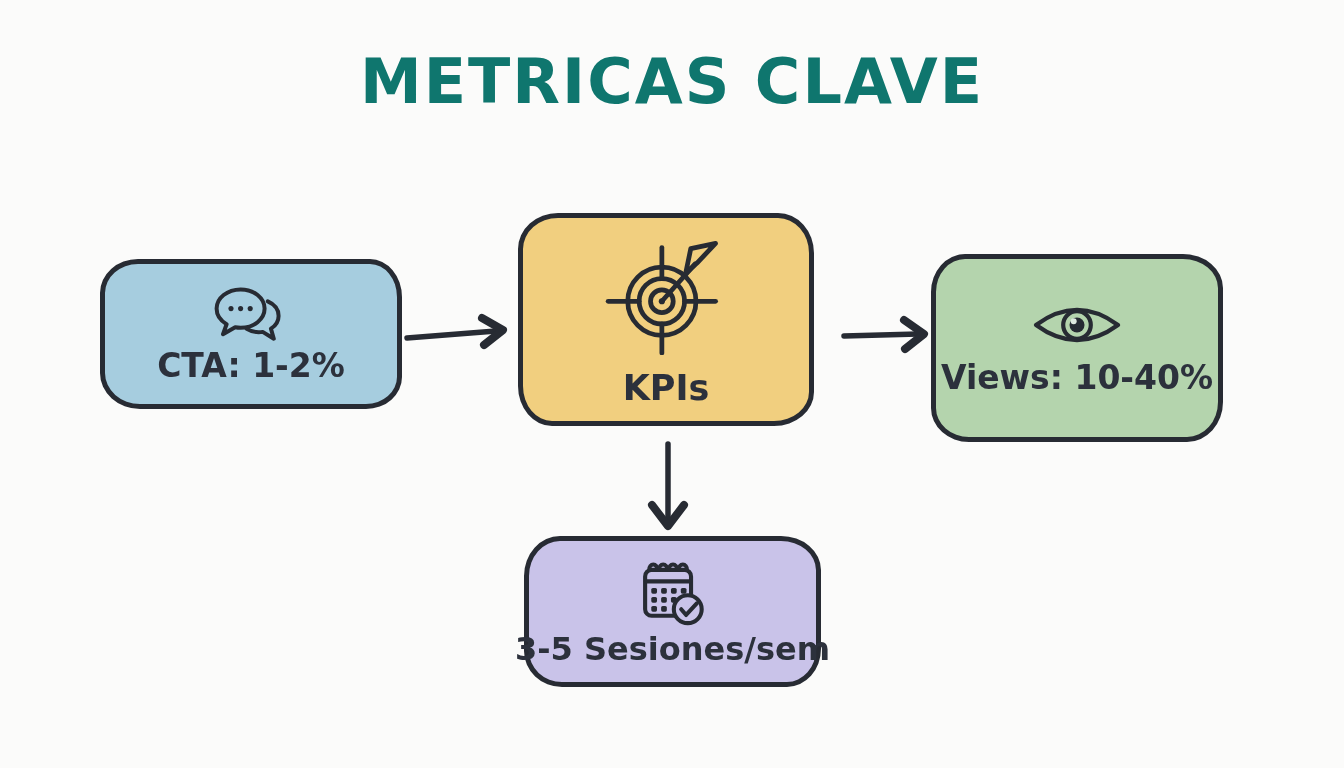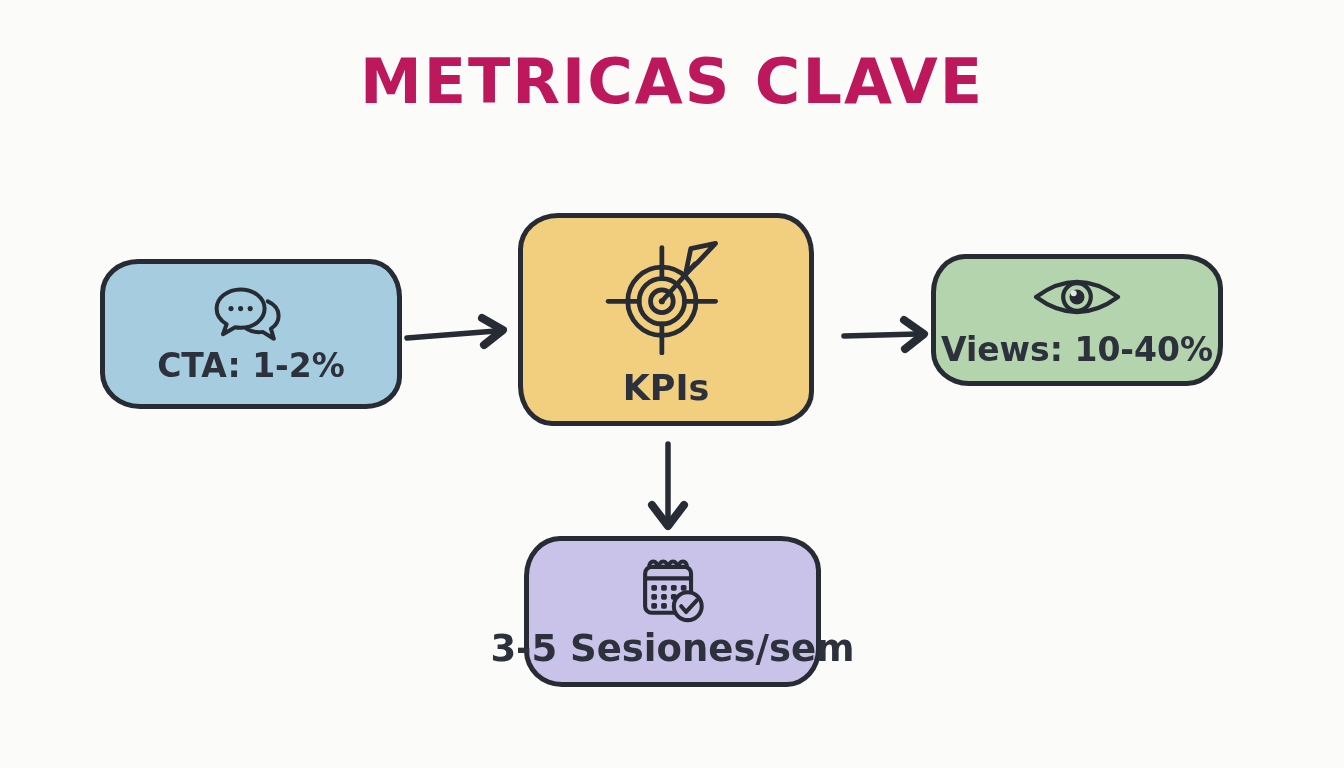--- a/index.html
+++ b/index.html
@@ -39,44 +39,44 @@
   .node-cta .label { font-size: 33px; }
 
   .node-kpis {
     left: 518px; top: 213px; width: 296px; height: 213px;
     border-radius: 40px 36px 40px 34px / 36px 40px 34px 40px;
     gap: 4px;
   }
   .node-kpis .label { font-size: 35px; margin-top: 9px; }
 
   .node-views {
-    left: 931px; top: 254px; width: 292px; height: 132px;
+    left: 931px; top: 254px; width: 292px; height: 188px;
     border-radius: 34px 40px 36px 38px / 38px 34px 40px 34px;
     gap: 8px;
   }
   .node-views .label { font-size: 33px; }
 
   .node-sessions {
     left: 524px; top: 536px; width: 297px; height: 151px;
     border-radius: 36px 40px 34px 38px / 40px 34px 38px 36px;
     gap: 2px;
   }
-  .node-sessions .label { font-size: 37px; }
+  .node-sessions .label { font-size: 32px; }
 
   .arrow { position: absolute; overflow: visible; }
   .arrow-1 { left: 400px; top: 312px; }
   .arrow-2 { left: 838px; top: 314px; }
   .arrow-3 { left: 644px; top: 438px; }
 </style>
 </head>
 <body>
 
 <div class="canvas">
 
-  <h1 class="title" style="color: #be185d;">METRICAS CLAVE</h1>
+  <h1 class="title" style="color: #0f766e;">METRICAS CLAVE</h1>
 
   <div class="node node-cta" style="background-color: rgb(166, 205, 223); border-color: rgb(39, 43, 51);">
     <span class="icon" style="color: rgb(39, 43, 51);">
       <svg width="88" height="64" viewBox="0 0 110 80" fill="none" stroke="currentColor" stroke-width="5" stroke-linecap="round" stroke-linejoin="round">
         <path d="M42 8c16.6 0 30 10.7 30 24S58.6 56 42 56c-2.3 0-4.6-.2-6.8-.6L20 64l4.5-12.5C16.9 47.2 12 40 12 32 12 18.7 25.4 8 42 8z"></path>
         <circle cx="30" cy="32" r="3.2" fill="currentColor" stroke="none"></circle>
         <circle cx="42" cy="32" r="3.2" fill="currentColor" stroke="none"></circle>
         <circle cx="54" cy="32" r="3.2" fill="currentColor" stroke="none"></circle>
         <path d="M76 23c8.2 3.6 13.5 10.4 13.5 18.1 0 6.4-3.7 12.2-9.6 15.9l3.6 12.6-13.9-8.5c-1.6.3-3.3.4-5 .4-5.6 0-10.8-1.5-15-4.1"></path>
       </svg>

